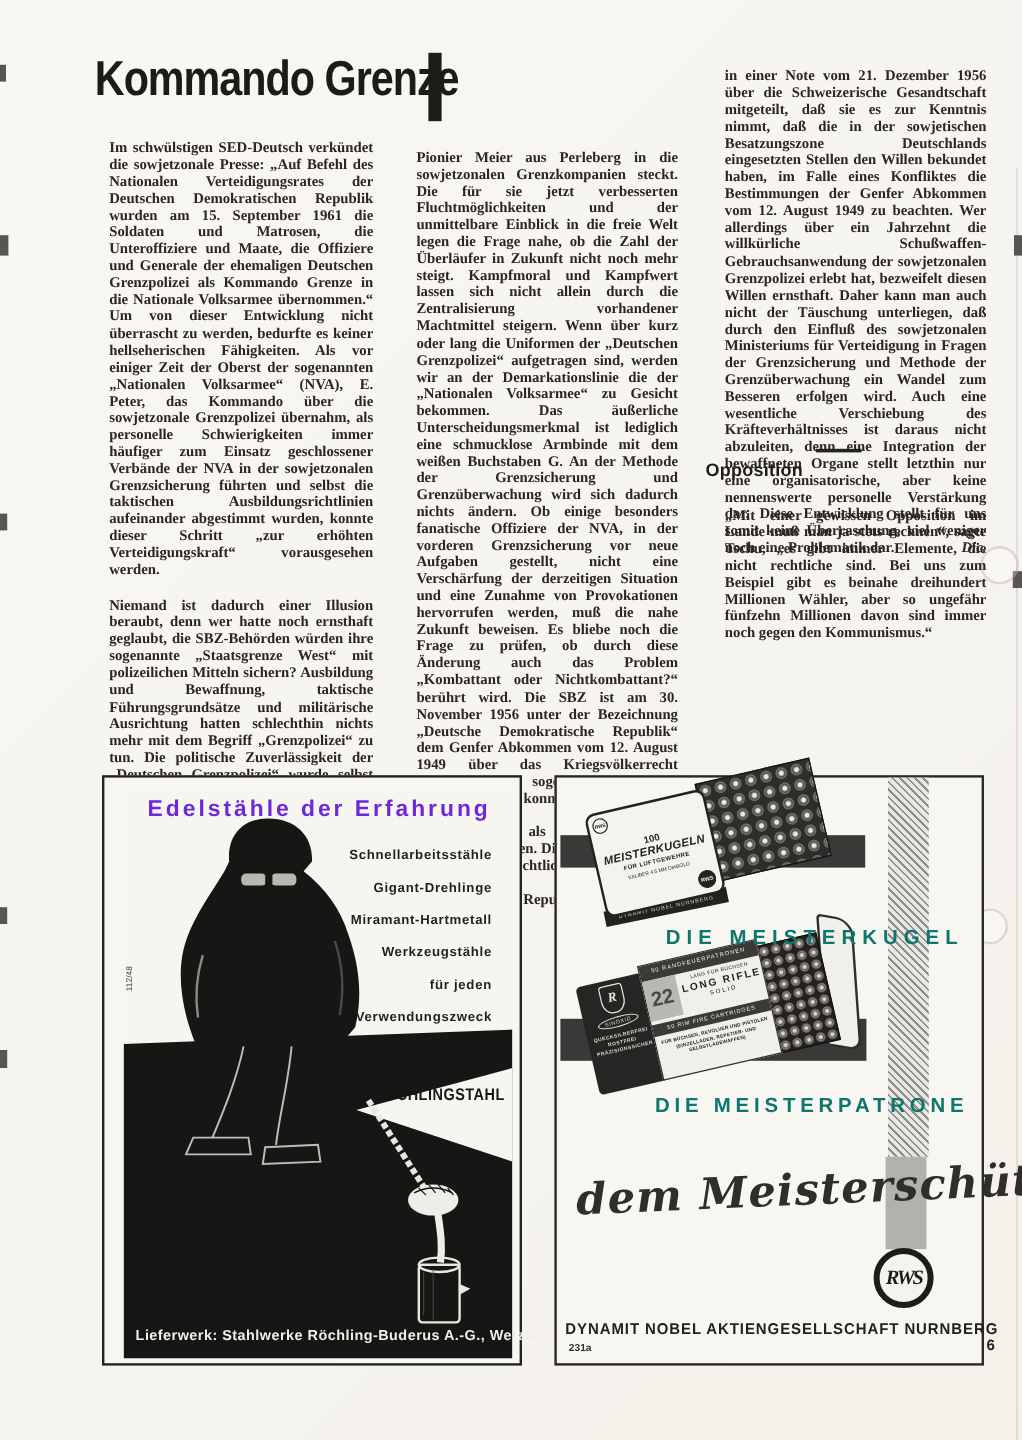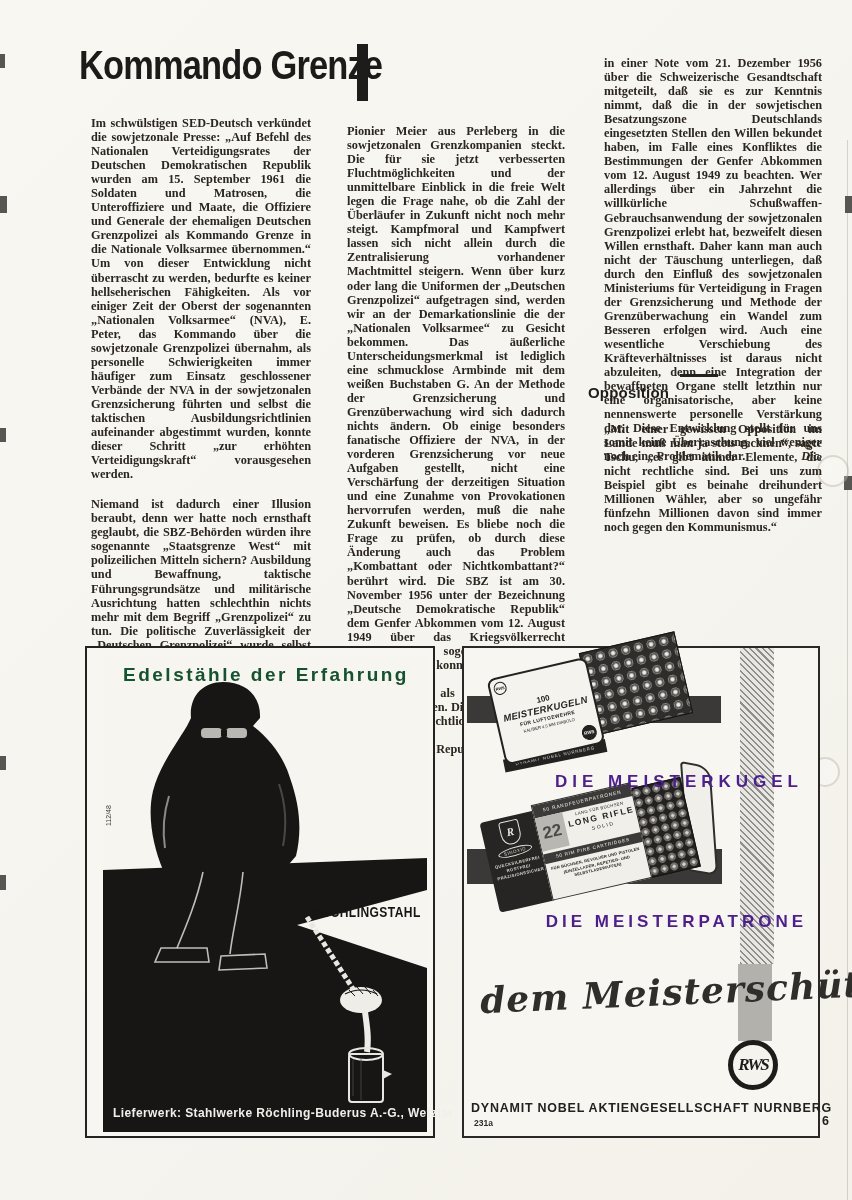--- a/index.html
+++ b/index.html
@@ -39,21 +39,21 @@
   
   .scan-mark{background:#3c3a37;opacity:.85;}
   .page-edge-line{left:847px;top:140px;width:1px;height:1060px;background:rgba(90,85,75,.22);}
   .punch-hole{border:2.5px solid rgba(150,138,115,.28);border-radius:50%;background:rgba(255,255,255,.25);}
 
   
   .ad-left{left:85px;top:646px;width:346px;height:488px;border:2px solid #242321;background:#f7f6f1;}
   .ad-left-illus{position:absolute;left:16px;top:8px;width:324px;height:476px;background:#f6f5f0;}
   .roechling-headline{
     left:20px;top:8px;width:286px;text-align:center;font-weight:bold;font-size:19px;
-    letter-spacing:2.5px;color:#14532d;white-space:nowrap;
+    letter-spacing:2.5px;color:#6d28d9;white-space:nowrap;
   }
   .product-list{left:0;top:44px;right:17px;display:flex;flex-direction:column;align-items:flex-end;}
   .product-item{font-weight:bold;font-size:11px;letter-spacing:.6px;color:#201f1d;line-height:27px;white-space:nowrap;}
   .roechling-brand{
     left:200px;top:248px;width:124px;text-align:center;font-weight:bold;font-size:14px;
     letter-spacing:.5px;color:#161614;transform:scaleX(.86);transform-origin:center;white-space:nowrap;
   }
   .roechling-caption{
     left:10px;top:450px;font-weight:bold;font-size:12px;letter-spacing:.4px;color:#f1efe9;white-space:nowrap;
   }
@@ -89,21 +89,21 @@
     position:absolute;left:96px;top:0;width:96px;height:82px;background:#2f2d2b;border:1px solid #151412;
     background-image:radial-gradient(circle at 6.5px 6.5px,#ebebe7 1.6px,#6b6a66 2.6px,#3a3836 3.4px,#98958f 4.2px,#2f2d2b 5px);
     background-size:13px 13px;
   }
   .pellet-edge{
     position:absolute;left:-2px;top:88px;width:104px;height:13px;background:#232220;
     color:#cfcdc7;font-size:4.5px;letter-spacing:.8px;text-align:center;line-height:13px;
     transform:rotate(1.5deg);white-space:nowrap;overflow:hidden;
   }
   .tagline{
-    font-weight:bold;color:#4c1d95;white-space:nowrap;z-index:4;
+    font-weight:bold;color:#0f766e;white-space:nowrap;z-index:4;
   }
   .tagline1{right:15px;top:124px;font-size:17px;letter-spacing:5px;}
   .tagline2{right:11px;top:264px;font-size:17px;letter-spacing:4px;padding-left:28px;}
 
   .cartridge-box{left:24px;top:142px;width:212px;height:116px;transform:rotate(-13deg);}
   .cart-end{
     position:absolute;left:0;top:8px;width:56px;height:92px;background:#262523;border-radius:4px 0 0 4px;
     display:flex;flex-direction:column;align-items:center;justify-content:flex-start;padding-top:4px;box-sizing:border-box;
   }
   .cart-shield{
@@ -249,20 +249,28 @@
         <path d="M262,356 C264,370 266,382 264,396" stroke="#efede7" stroke-width="6" fill="none"></path>
 
         <rect x="246" y="398" width="34" height="48" rx="3" fill="none" stroke="#e9e7e1" stroke-width="2"></rect>
         <ellipse cx="263" cy="398" rx="17" ry="6" fill="none" stroke="#e9e7e1" stroke-width="2"></ellipse>
         <path d="M280,414 l9,4 -9,5 Z" fill="#e9e7e1"></path>
         <path d="M250,404 v36 M258,402 v42" stroke="#55534f" stroke-width="1" opacity=".7"></path>
       </svg>
 
       <div class="abs roechling-headline">Edelstähle der Erfahrung</div>
 
+      <div class="abs product-list">
+        <div class="product-item">Schnellarbeitsstähle</div>
+        <div class="product-item">Gigant-Drehlinge</div>
+        <div class="product-item">Miramant-Hartmetall</div>
+        <div class="product-item">Werkzeugstähle</div>
+        <div class="product-item">für jeden</div>
+        <div class="product-item">Verwendungszweck</div>
+      </div>
 
       <div class="abs roechling-brand">RÖCHLINGSTAHL</div>
       <div class="abs roechling-caption">Lieferwerk: Stahlwerke Röchling-Buderus A.-G., Wetzlar</div>
       <div class="abs ad-print-code-left">112/48</div>
     </div>
   </div>
 
   <div class="abs ad-right">
     <div class="abs hatch-stripe"></div>
     <div class="abs solid-stripe"></div>

